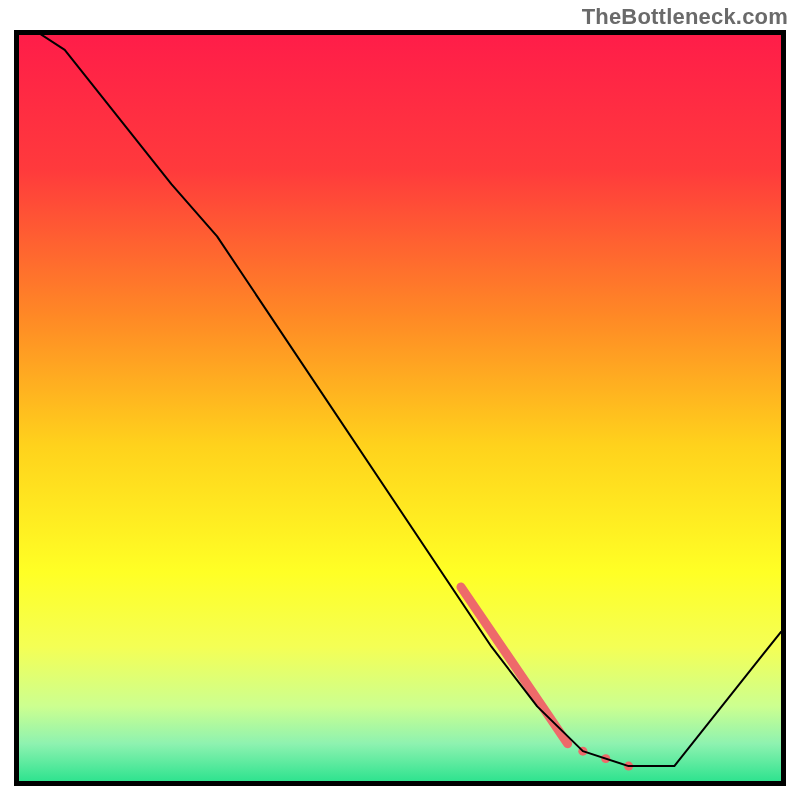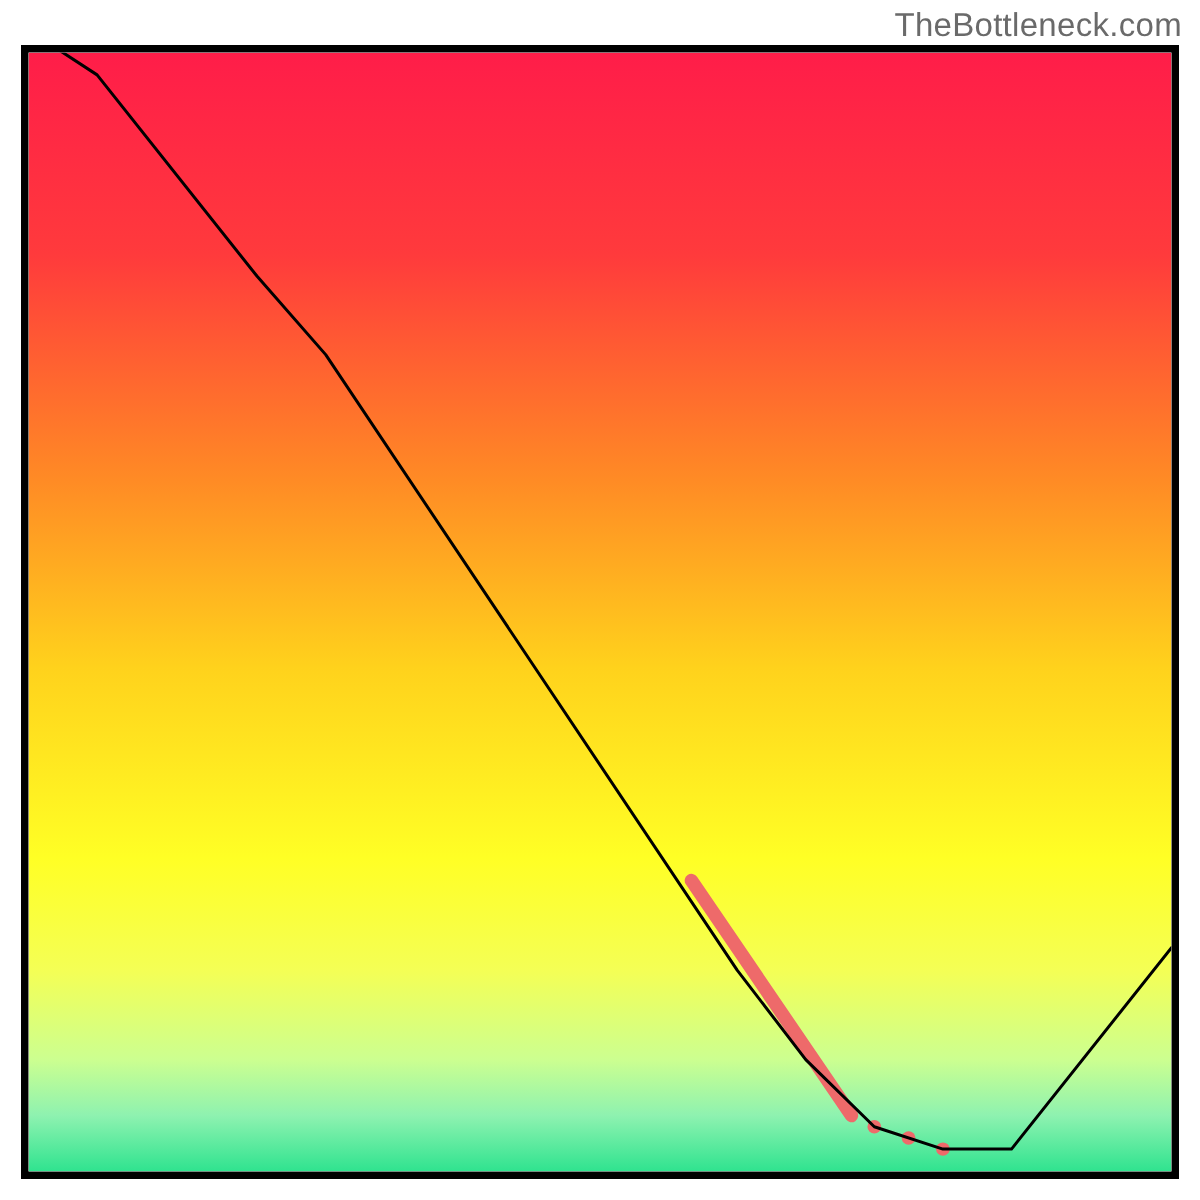--- a/index.html
+++ b/index.html
@@ -10,21 +10,21 @@
     height: 800px;
     position: relative;
     font-family: Arial, Helvetica, sans-serif;
   }
   .watermark {
     position: absolute;
     top: 4px;
     right: 12px;
     color: #6a6a6a;
     font-size: 22px;
-    font-weight: 400;
+    font-weight: 700;
     letter-spacing: 0.2px;
     z-index: 10;
   }
   .plot-box {
     position: absolute;
     left: 14px;
     top: 30px;
     width: 772px;
     height: 756px;
     box-sizing: border-box;

